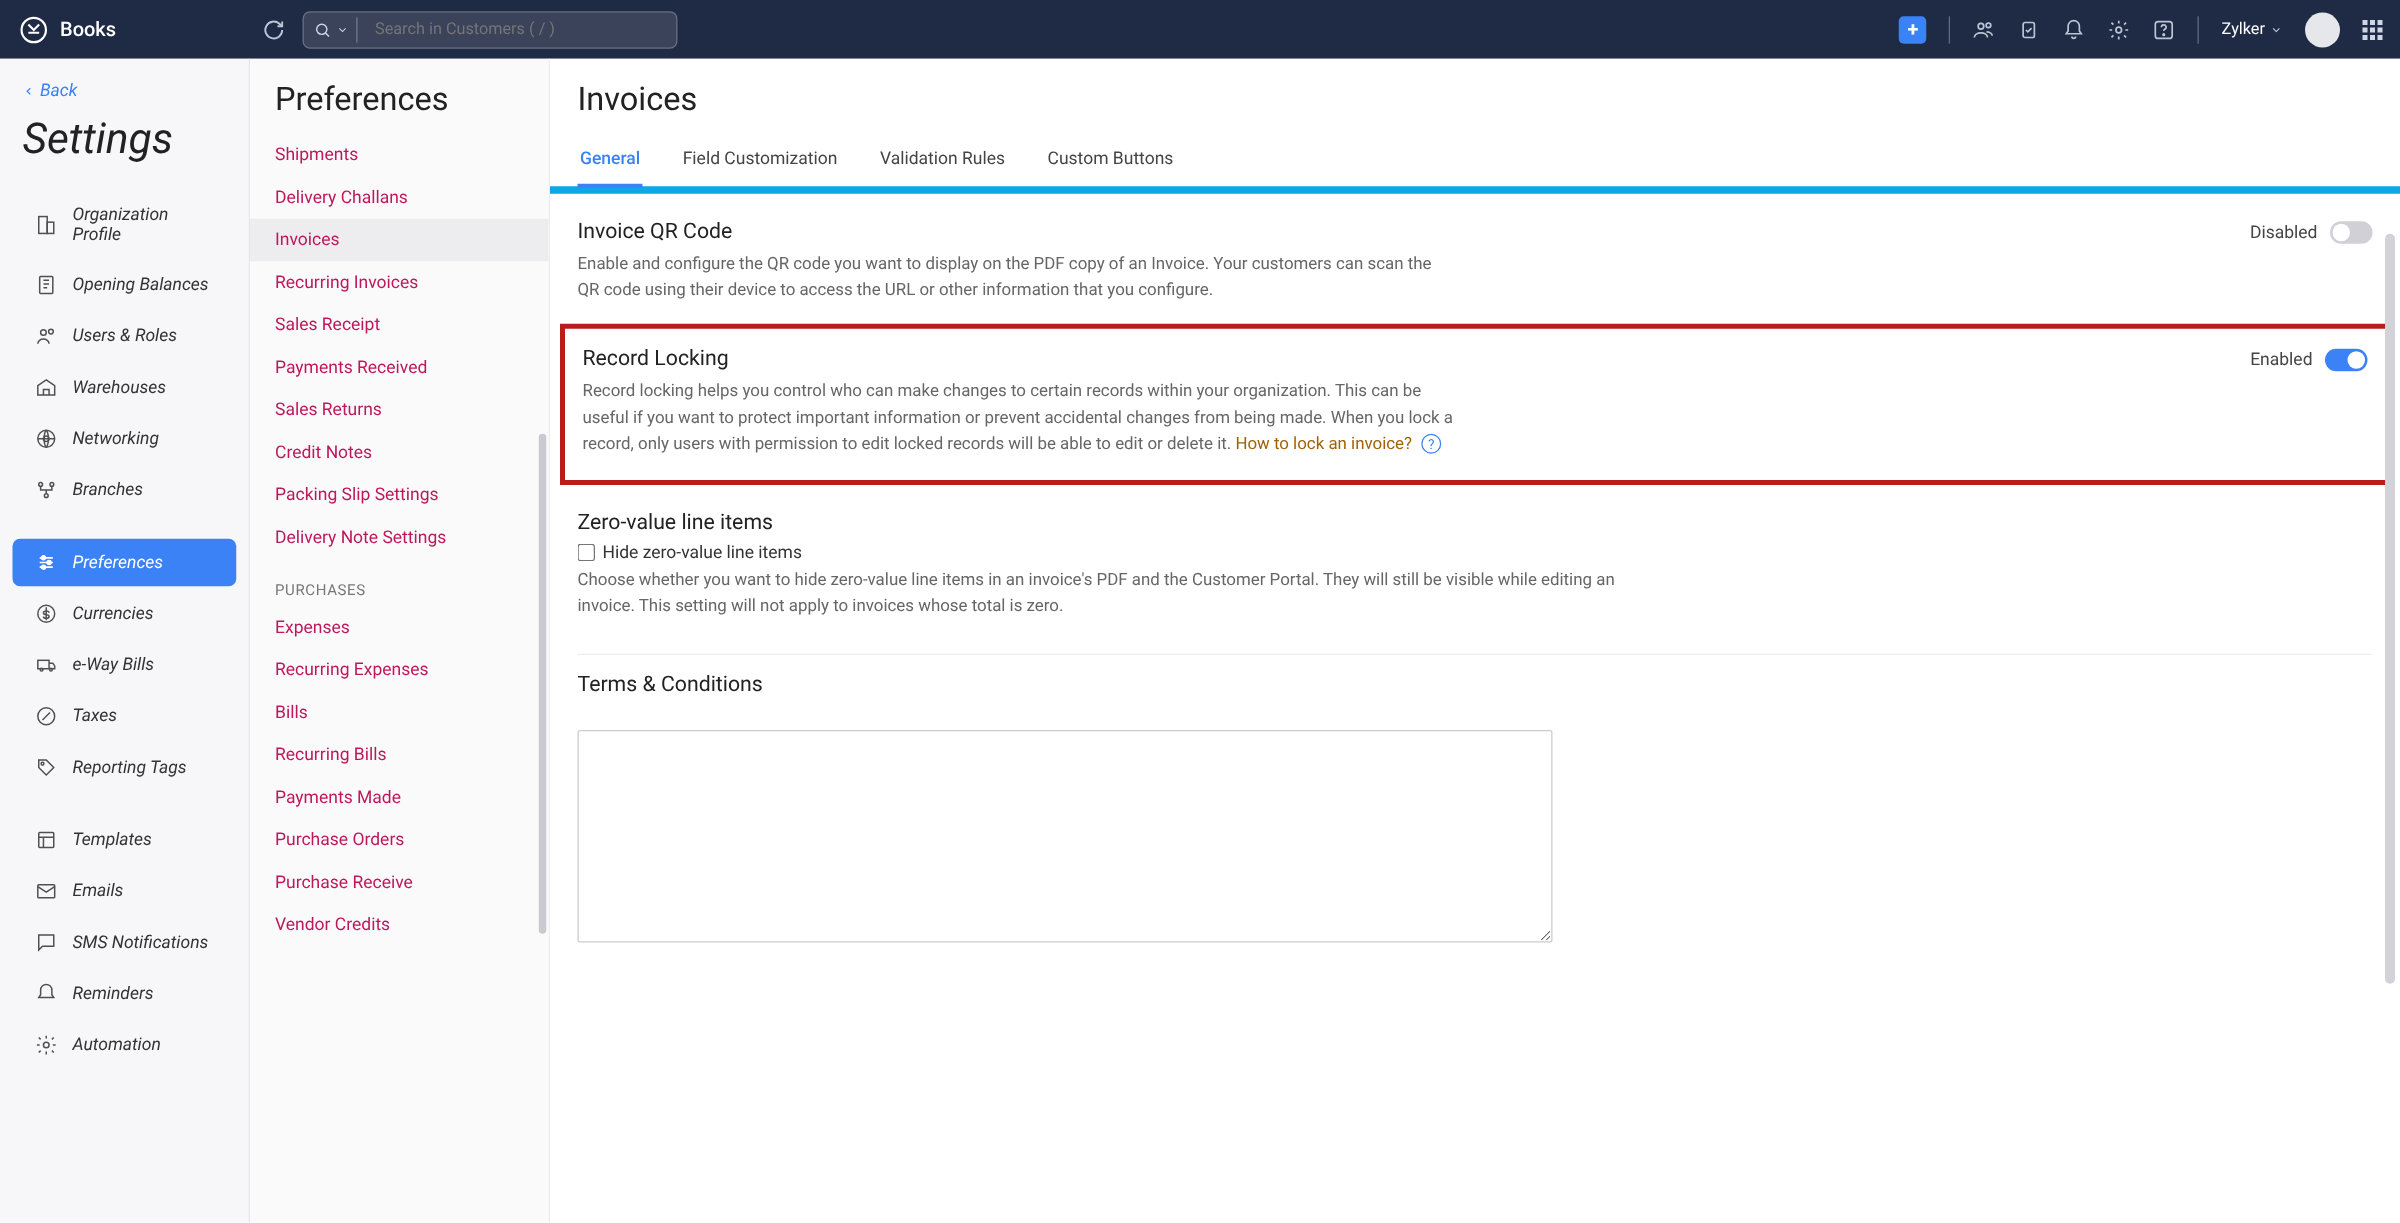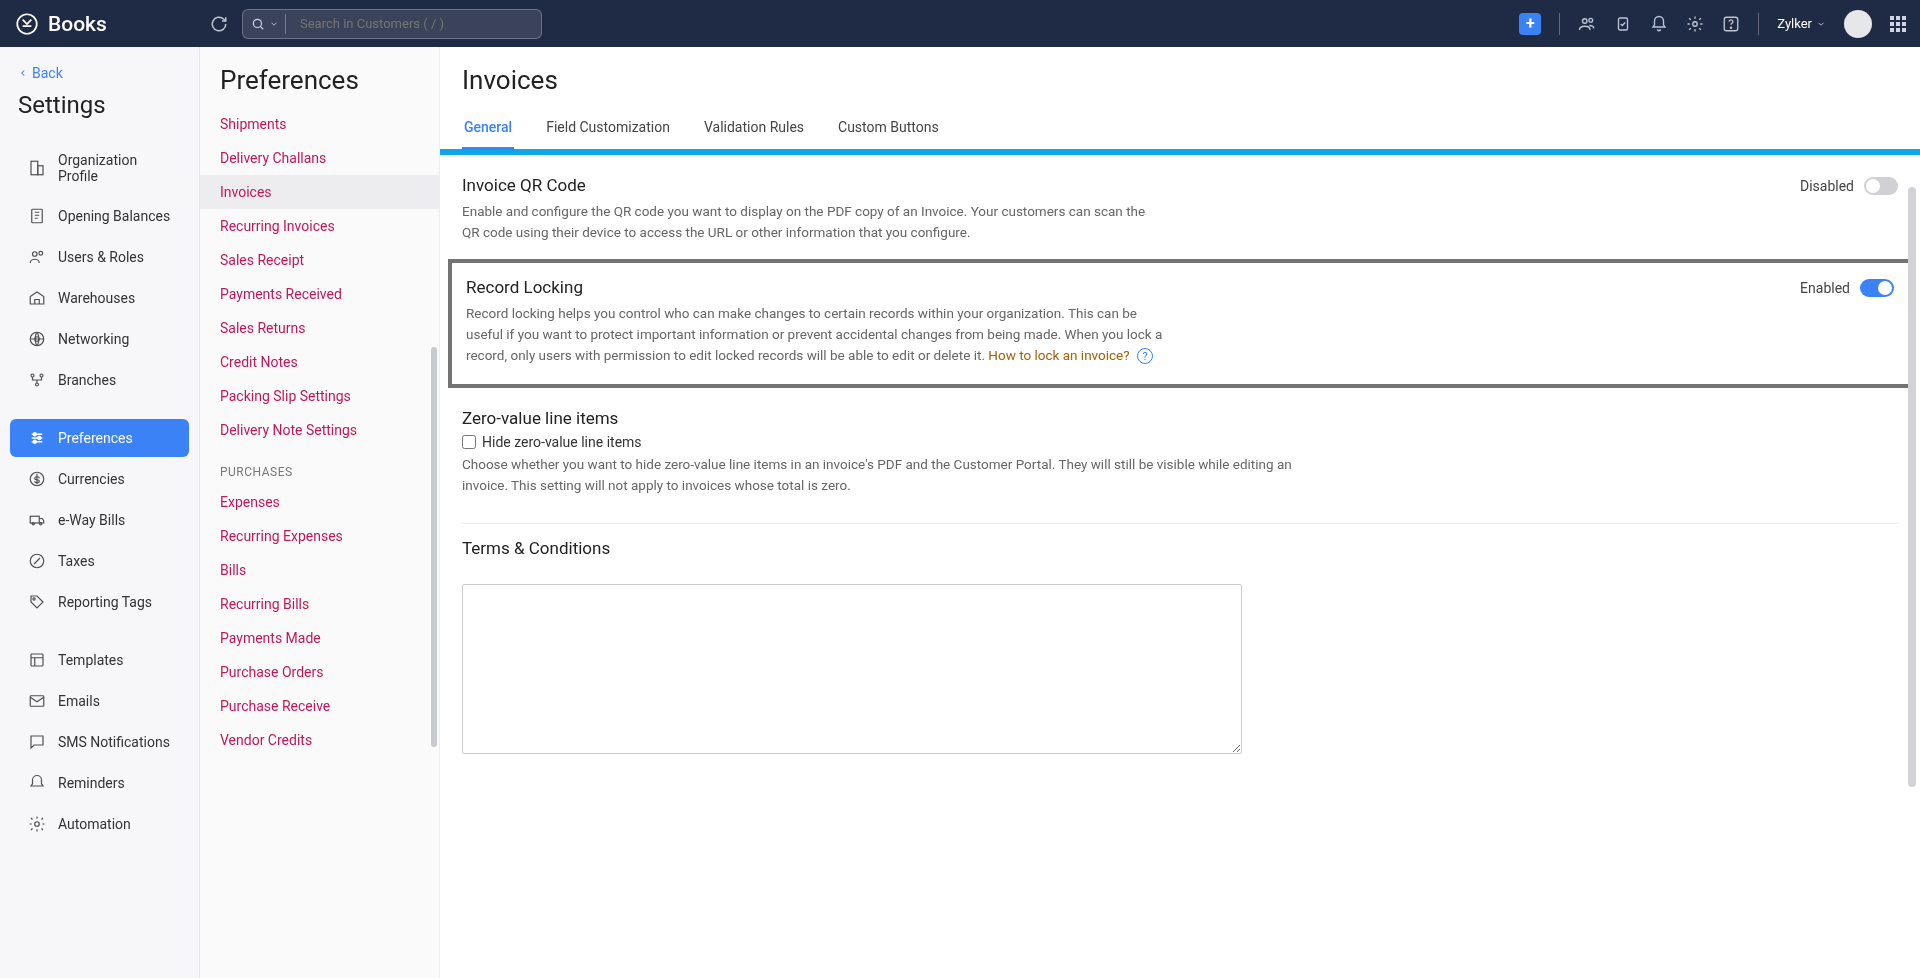--- a/index.html
+++ b/index.html
@@ -1,38 +1,38 @@
 <!DOCTYPE html>
 <html><head>
 <meta charset="utf-8">
 <style>
   * { box-sizing: border-box; margin: 0; padding: 0; font-family: -apple-system, BlinkMacSystemFont, "Segoe UI", Roboto, sans-serif; }
   body { width: 1920px; height: 978px; overflow: hidden; background: #f7f7fa; color: #222; }
   
   .topbar { height: 47px; background: #1f2a44; display: flex; align-items: center; padding: 0 14px; color: #fff; }
-  .logo { font-size: 21px; font-weight: 500; display: flex; align-items: center; gap: 8px; width: 186px; }
+  .logo { font-size: 16px; font-weight: 500; display: flex; align-items: center; gap: 8px; width: 186px; }
   .logo-icon { width: 26px; height: 26px; }
   .refresh-icon { margin-left: 10px; margin-right: 14px; cursor: pointer; }
   .search { display: flex; align-items: center; background: rgba(255,255,255,0.12); border: 1px solid rgba(255,255,255,0.25); border-radius: 6px; height: 30px; width: 300px; padding: 0 8px; }
   .search input { background: transparent; border: none; outline: none; color: #cfd5e4; font-size: 13px; flex: 1; margin-left: 8px; }
   .search-divider { width:1px; height:20px; background:rgba(255,255,255,0.3); margin:0 6px; }
   .topbar-right { margin-left: auto; display: flex; align-items: center; gap: 18px; }
   .top-icon { cursor: pointer; opacity: .9; }
   .top-sep { width:1px; height:22px; background: rgba(255,255,255,0.3); }
   .plus-btn { background:#3b82f6; width:22px; height:22px; border-radius:4px; display:flex; align-items:center; justify-content:center; font-weight:bold; cursor:pointer; }
   .org-label { font-size:13px; display:flex; align-items:center; gap:4px; cursor:pointer; }
   .avatar { width:28px; height:28px; border-radius:50%; background:#e5e7eb; }
   .apps-icon { display:grid; grid-template-columns:repeat(3,4px); grid-template-rows:repeat(3,4px); gap:2px; cursor:pointer; }
   .apps-icon span { background:#cfd5e4; width:4px; height:4px; }
 
   
   .layout { display:flex; height: calc(100% - 47px); }
-  .col1 { width:200px; background:#f7f7fa; border-right:1px solid #e5e5ea; padding-top:12px; overflow-y:auto; }
+  .col1 { width:200px; background:#f7f7fa; border-right:1px solid #e5e5ea; padding-top:12px; overflow-y:auto;font-style:italic; }
   .back-link { color:#3b82f6; font-size:14px; padding: 6px 18px 4px; display:flex; align-items:center; gap:4px; cursor:pointer; }
-  .settings-title { font-size:24px; font-weight:400; padding:6px 18px 20px; color:#222; }
+  .settings-title { font-size:34px; font-weight:400; padding:6px 18px 20px; color:#222; }
   .nav-item { display:flex; align-items:center; gap:12px; padding:10px 18px; font-size:14px; color:#333; cursor:pointer; border-radius:6px; margin:3px 10px; }
   .nav-item.active { background:#3b82f6; color:#fff; }
   .nav-item .ic { width:18px; height:18px; flex-shrink:0; opacity:.85; }
   .nav-item.active .ic { opacity:1; filter:brightness(5); }
   .nav-spacer { height:14px; }
 
   .col2 { width:240px; background:#fafafa; border-right:1px solid #eee; overflow-y:auto; position:relative; }
   .prefs-title { font-size:26px; font-weight:400; padding:18px 20px 12px; color:#222; }
   .pref-item { padding:9px 20px; font-size:14px; color:#be185d; cursor:pointer; }
   .pref-item.active { background:#ededf0; }
@@ -50,21 +50,21 @@
   .sec-heading { font-size:17px; font-weight:400; color:#222; margin-bottom:6px; }
   .sec-desc { font-size:13.5px; color:#666; line-height:1.55; max-width:700px; }
   .sec-right { margin-left:auto; display:flex; align-items:center; gap:10px; font-size:14px; color:#444; padding-top:2px; }
   .toggle { width:34px; height:18px; border-radius:10px; position:relative; cursor:pointer; }
   .toggle.off { background:#d0d0d6; }
   .toggle.on  { background:#3b82f6; }
   .toggle::after { content:""; position:absolute; width:14px; height:14px; border-radius:50%; background:#fff; top:2px; }
   .toggle.off::after { left:2px; }
   .toggle.on::after  { right:2px; }
 
-  .highlight-box { border:4px solid #737373; margin:10px 8px 0; padding:14px 14px 18px; }
+  .highlight-box { border:4px solid #b91c1c; margin:10px 8px 0; padding:14px 14px 18px; }
   .link { color:#a16207; cursor:pointer; }
   .help-circ { display:inline-flex; width:16px; height:16px; border:1px solid #3b82f6; border-radius:50%; color:#3b82f6; font-size:11px; align-items:center; justify-content:center; margin-left:4px; vertical-align:middle; }
 
   .chk-row { display:flex; align-items:center; gap:6px; font-size:14px; color:#333; margin:6px 0 4px; }
   .chk { width:14px; height:14px; }
 
   .hr { border:none; border-top:1px solid #eee; margin:22px 22px 0; }
 
   .terms-box { margin:14px 22px 0; width:780px; height:170px; border:1px solid #ccc; border-radius:2px; resize:both; overflow:auto; }
   .main-scrollbar { position:absolute; right:4px; top:140px; width:8px; height:600px; background:#d2d2d8; border-radius:4px; }

